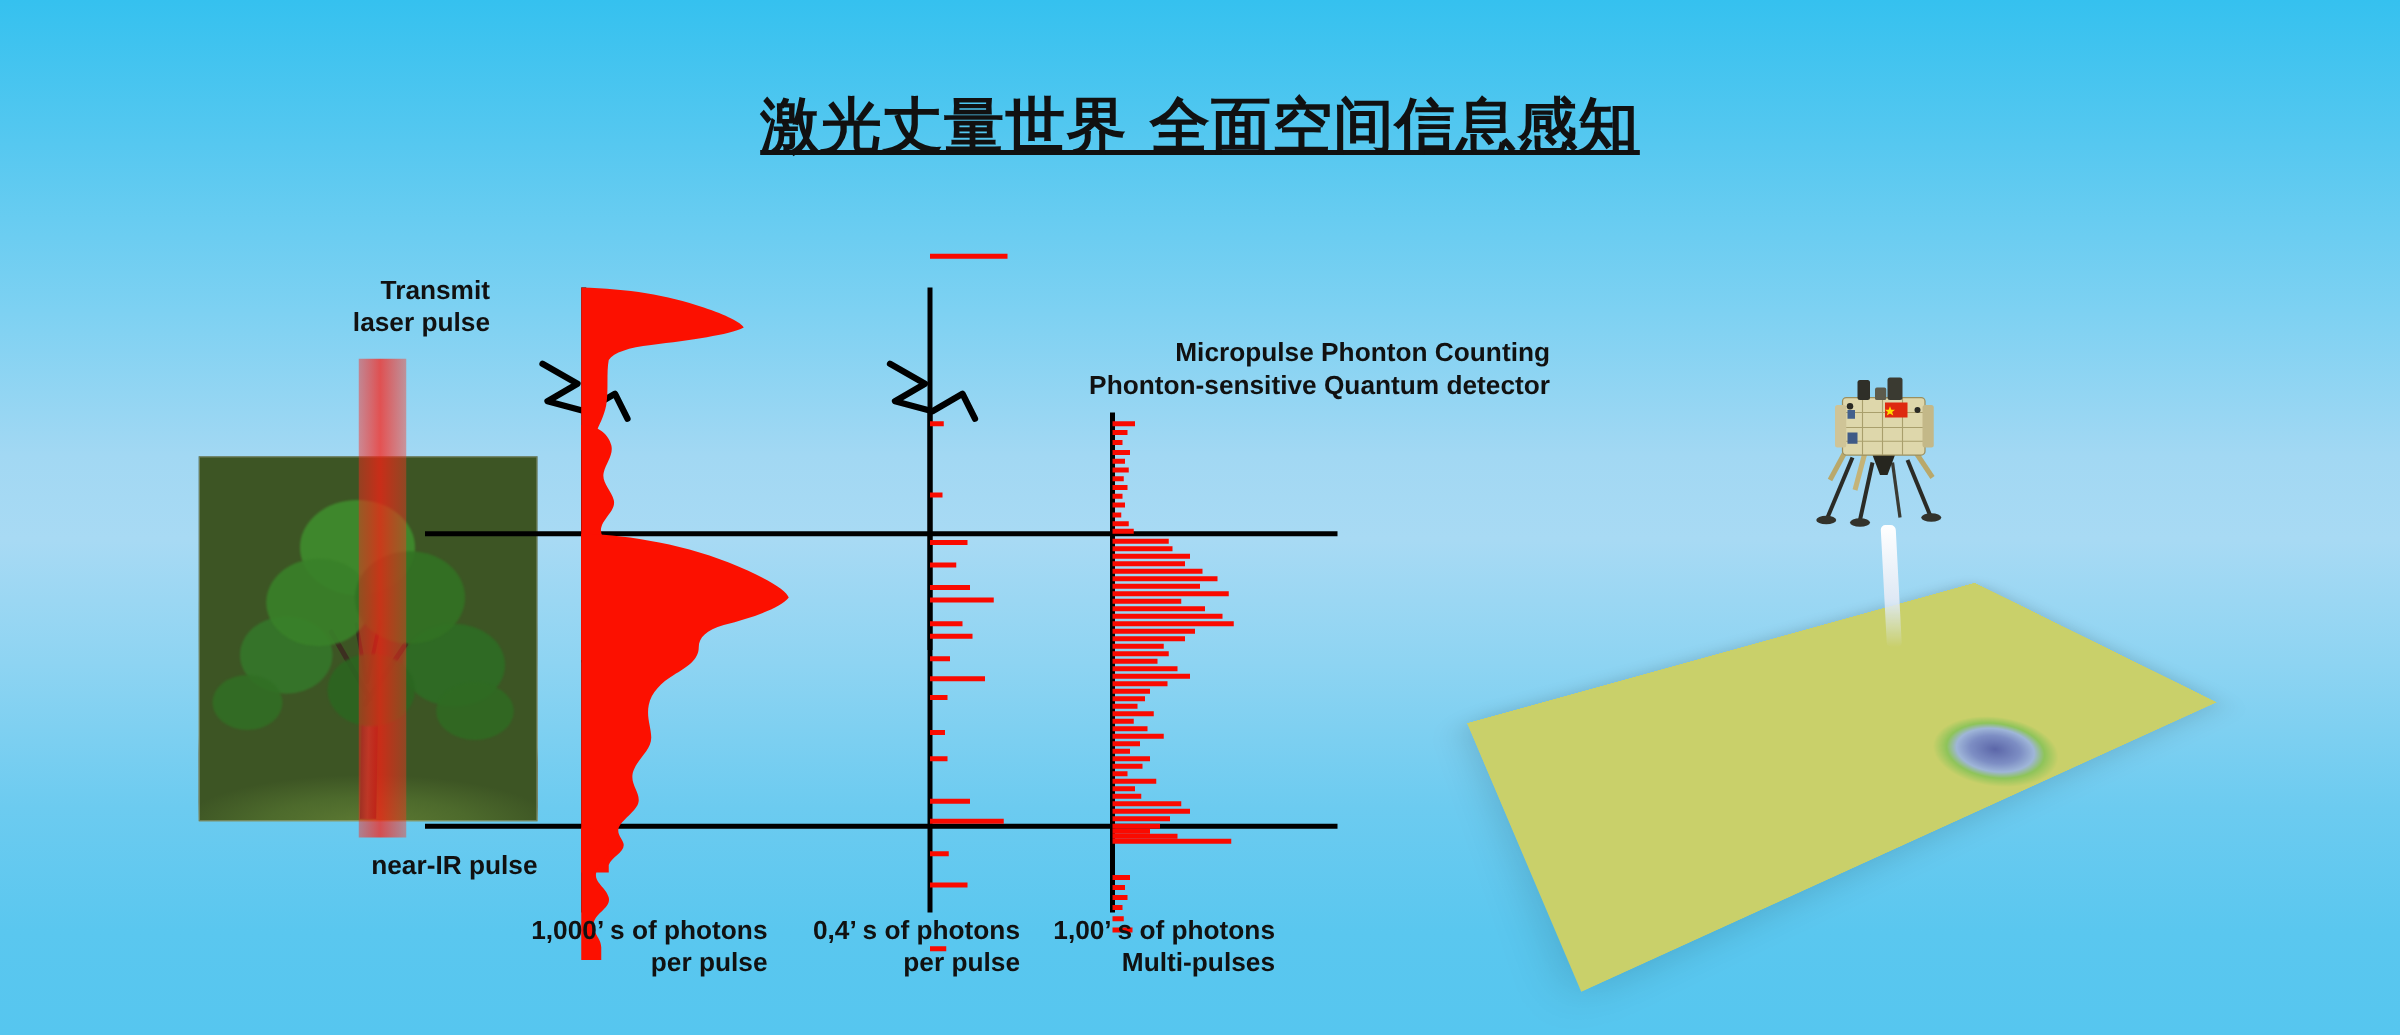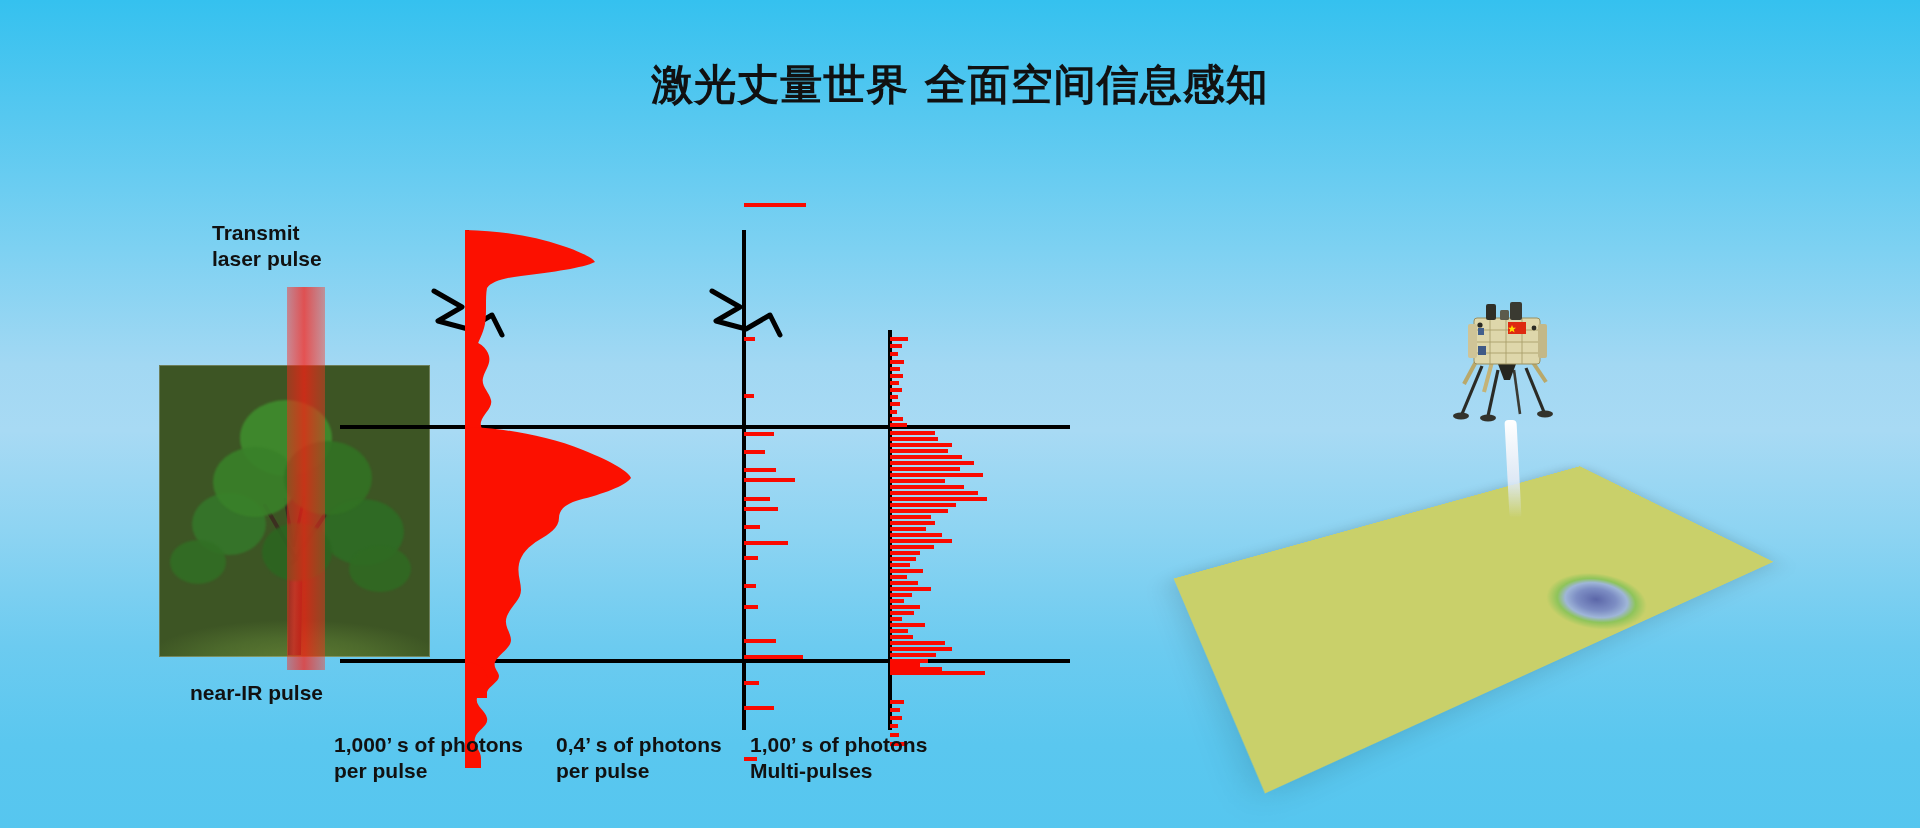--- a/index.html
+++ b/index.html
@@ -18,25 +18,25 @@
       #8ed4f2 64%,
       #6ccbf0 78%,
       #5ac7ef 90%,
       #56c6ef 100%);
     overflow:hidden;
   }
   .ttl{
     position:absolute;left:0;right:0;text-align:center;
     color:#111;font-weight:bold;letter-spacing:1px;
   }
-  #main-title{top:55px;font-size:42px;line-height:60px;font-family:"DejaVu Sans","Liberation Sans",sans-serif;}
+  #main-title{top:71px;font-size:48px;line-height:60px;font-family:"DejaVu Sans","Liberation Sans",sans-serif;text-decoration:underline;}
   #sub-title{top:152px;font-size:19px;font-weight:normal;letter-spacing:.6px;color:#15232c;
     font-family:"Liberation Sans","DejaVu Sans",sans-serif;}
 
-  .lbl{position:absolute;color:#111;font-weight:bold;font-size:21px;line-height:26px;text-align:left;
+  .lbl{position:absolute;color:#111;font-weight:bold;font-size:21px;line-height:26px;text-align:right;
        font-family:"Liberation Sans","DejaVu Sans",sans-serif;white-space:pre-line;}
 
   
   #photo{
     position:absolute;left:159px;top:365px;width:271px;height:292px;
     background:
       
       linear-gradient(180deg, rgba(0,0,0,0) 72%, rgba(74,92,48,.0) 72%),
       radial-gradient(ellipse 150px 40px at 50% 101%, #5d7a33 0%, #4d6a2c 55%, #3d5524 100%),
       radial-gradient(ellipse 90px 34px at 6% 88%, #6a6456 0%, #56513f 60%, rgba(0,0,0,0) 100%),
@@ -296,20 +296,22 @@
       <div class="spike" style="left: 890px; top: 667px; width: 52px;"></div>
       <div class="spike" style="left: 890px; top: 671px; width: 95px;"></div>
       <div class="spike" style="left: 890px; top: 700px; width: 14px;"></div>
       <div class="spike" style="left: 890px; top: 708px; width: 10px;"></div>
       <div class="spike" style="left: 890px; top: 716px; width: 12px;"></div>
       <div class="spike" style="left: 890px; top: 724px; width: 8px;"></div>
       <div class="spike" style="left: 890px; top: 733px; width: 9px;"></div>
       <div class="spike" style="left: 890px; top: 742px; width: 16px;"></div>
     </div>
 
+  <div class="lbl" id="chart3-title" style="left:820px;top:270px;width:420px;">Micropulse Phonton Counting
+Phonton-sensitive Quantum detector</div>
 
   <div class="lbl" id="chart3-caption" style="left:750px;top:732px;width:270px;">1,00’ s of photons
 Multi-pulses</div>
 
   <div id="terrain-wrap">
     <div id="terrain"></div>
     <div id="terrain-beam"></div>
     <svg id="lander" viewBox="0 0 120 150">
       <g>
 

